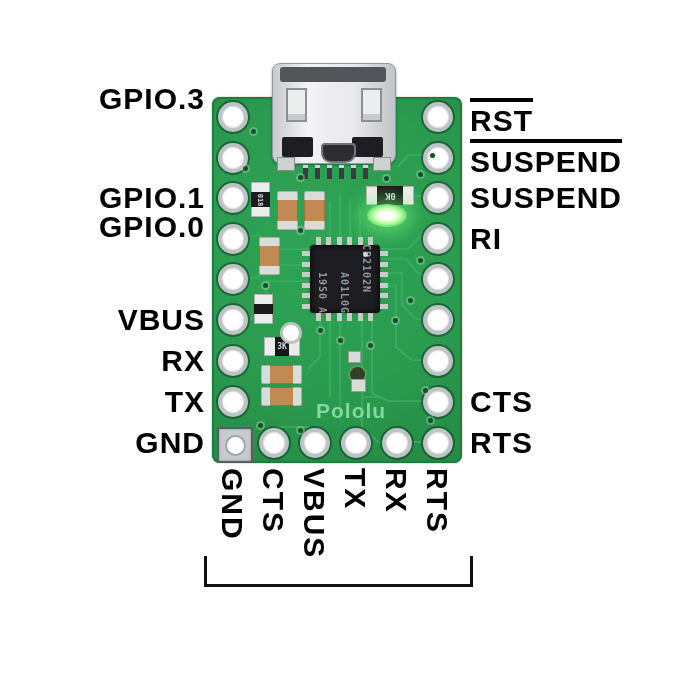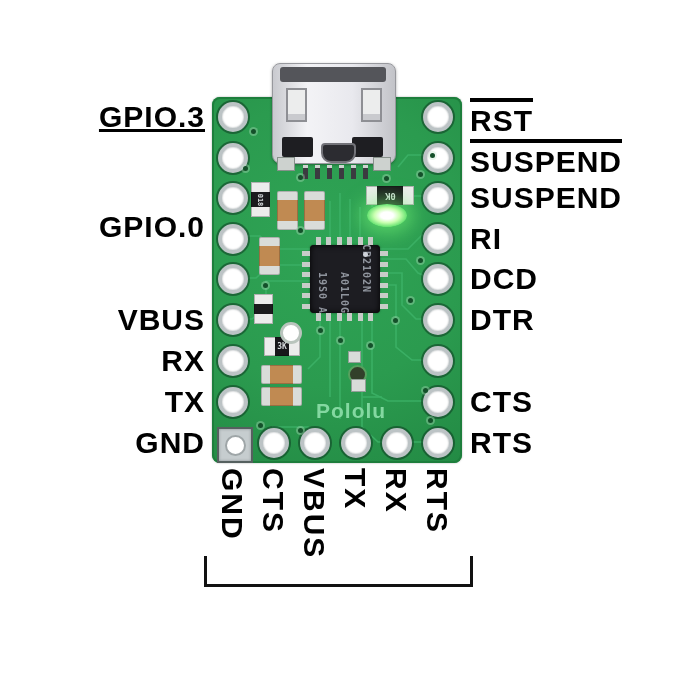--- a/index.html
+++ b/index.html
@@ -141,22 +141,25 @@
     <div class="topbar"></div>
     <div class="latch l"></div>
     <div class="latch r"></div>
     <div class="blk l"></div>
     <div class="blk r"></div>
     <div class="opening"></div>
   </div>
   <div class="usb-pad" style="left:277px;top:157px;"></div>
   <div class="usb-pad" style="left:373px;top:157px;"></div>
 
-  <div class="plabel left" style="top:98px;text-decoration:underline;">
+  <div class="plabel left" style="top:80px;">
       <span>GPIO.3</span>
+    </div>
+  <div class="plabel left" style="top:179px;">
+      <span>GPIO.1</span>
     </div>
   <div class="plabel left" style="top:208px;margin-left:42px;">
       <span>GPIO.0</span>
     </div>
   <div class="plabel left" style="top:301px;">
       <span>VBUS</span>
     </div>
   <div class="plabel left" style="top:342px;">
       <span>RX</span>
     </div>
@@ -171,26 +174,20 @@
       <span class="ov">RST</span>
     </div>
   <div class="plabel right" style="top:139px;">
       <span class="ov">SUSPEND</span>
     </div>
   <div class="plabel right" style="top:179px;">
       <span>SUSPEND</span>
     </div>
   <div class="plabel right" style="top:220px;">
       <span>RI</span>
-    </div>
-  <div class="plabel right" style="top:260px;">
-      <span>DCD</span>
-    </div>
-  <div class="plabel right" style="top:301px;">
-      <span>DTR</span>
     </div>
   <div class="plabel right" style="top:383px;">
       <span>CTS</span>
     </div>
   <div class="plabel right" style="top:424px;">
       <span>RTS</span>
     </div>
 
   <div class="blabel" style="left:249px;">GND</div>
   <div class="blabel" style="left:290px;">CTS</div>

